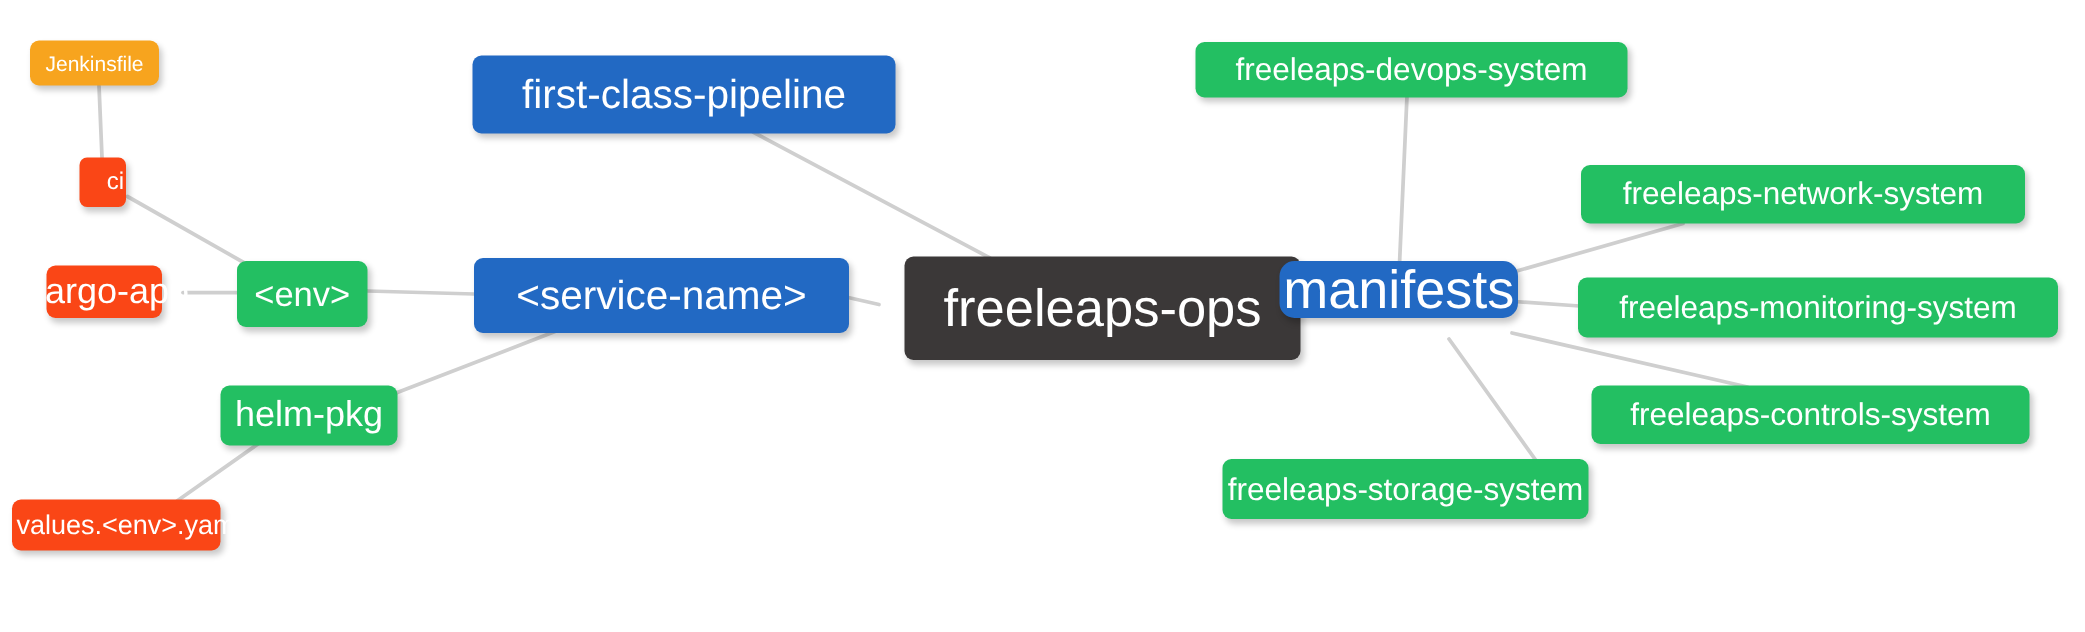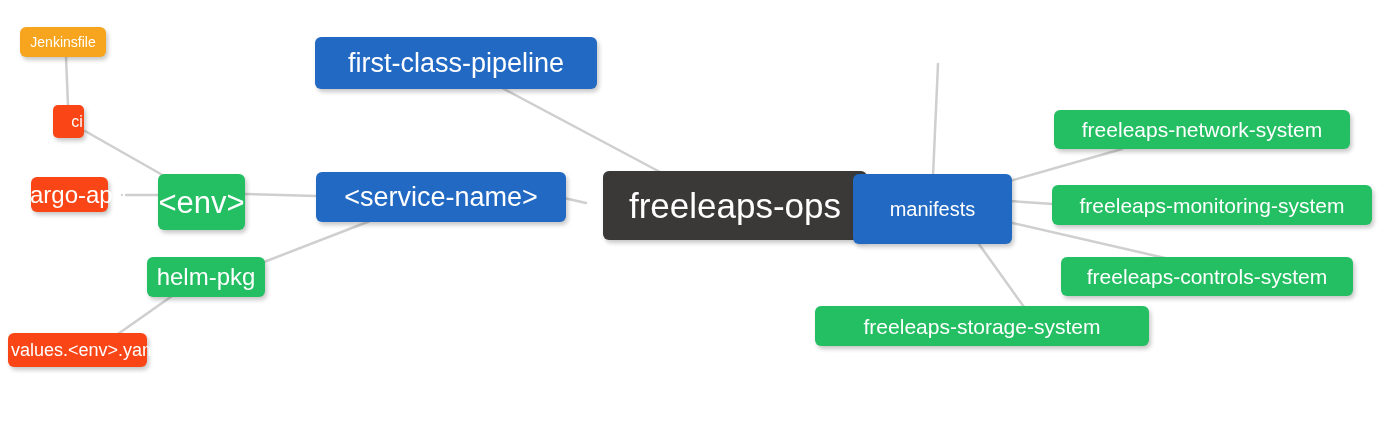--- a/index.html
+++ b/index.html
@@ -60,25 +60,26 @@
     <line x1="938" y1="64" x2="933" y2="176"></line>
     <line x1="1010" y1="181" x2="1122" y2="149"></line>
     <line x1="1010" y1="201" x2="1053" y2="204"></line>
     <line x1="1008" y1="222" x2="1165" y2="258"></line>
     <line x1="966" y1="226" x2="1024" y2="307"></line>
   </svg>
 
   <div class="node orange" style="left:20px;   top:27px;  width:86px;  height:30px; font-size:14px;">Jenkinsfile</div>
   <div class="node red" style="left:53px;   top:105px; width:31px;  height:33px; font-size:16px; border-radius:5px;">ci</div>
   <div class="node red" style="left:31px;   top:177px; width:77px;  height:35px; font-size:24px;">argo-app</div>
-  <div class="node green" style="left:158px;  top:174px; width:87px;  height:56px; font-size:31px;">&lt;env&gt;</div>
+  <div class="node green" style="left:158px;  top:174px; width:87px;  height:44px; font-size:23px;">&lt;env&gt;</div>
   <div class="node blue" style="left:315px;  top:37px;  width:282px; height:52px; font-size:27px;">first-class-pipeline</div>
   <div class="node blue" style="left:316px;  top:172px; width:250px; height:50px; font-size:27px;">&lt;service-name&gt;</div>
   <div class="node dark" style="left:583px;  top:171px; width:264px; height:69px; font-size:35px;">freeleaps-ops</div>
-  <div class="node blue" style="left:853px;  top:174px; width:159px; height:70px; font-size:20px;">manifests</div>
+  <div class="node blue" style="left:853px;  top:174px; width:159px; height:38px; font-size:36px;border-radius:10px;">manifests</div>
   <div class="node green" style="left:147px;  top:257px; width:118px; height:40px; font-size:24px;">helm-pkg</div>
   <div class="node red" style="left:8px;    top:333px; width:139px; height:34px; font-size:18px;">values.&lt;env&gt;.yaml</div>
+  <div class="node green" style="left:797px;  top:28px;  width:288px; height:37px; font-size:21px;">freeleaps-devops-system</div>
   <div class="node green" style="left:1054px; top:110px; width:296px; height:39px; font-size:21px;">freeleaps-network-system</div>
   <div class="node green" style="left:1052px; top:185px; width:320px; height:40px; font-size:21px;">freeleaps-monitoring-system</div>
   <div class="node green" style="left:1061px; top:257px; width:292px; height:39px; font-size:21px;">freeleaps-controls-system</div>
-  <div class="node green" style="left:815px;  top:306px; width:334px; height:40px; font-size:21px;">freeleaps-storage-system</div>
+  <div class="node green" style="left:815px;  top:306px; width:244px; height:40px; font-size:21px;">freeleaps-storage-system</div>
 
 </div>
 
 </body></html>

